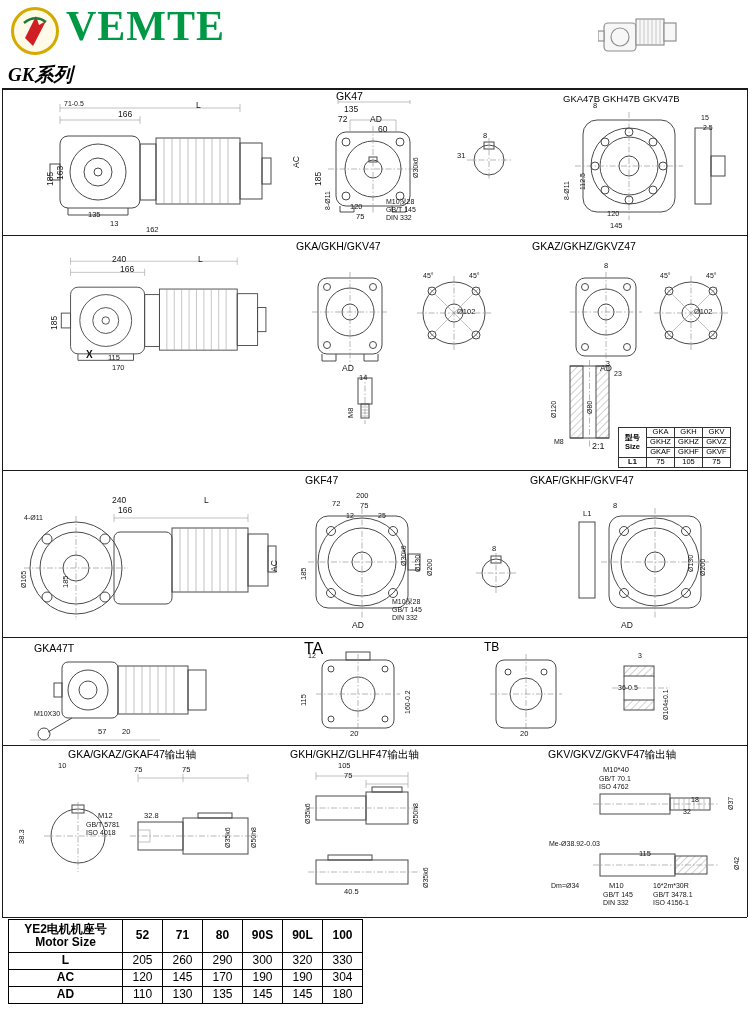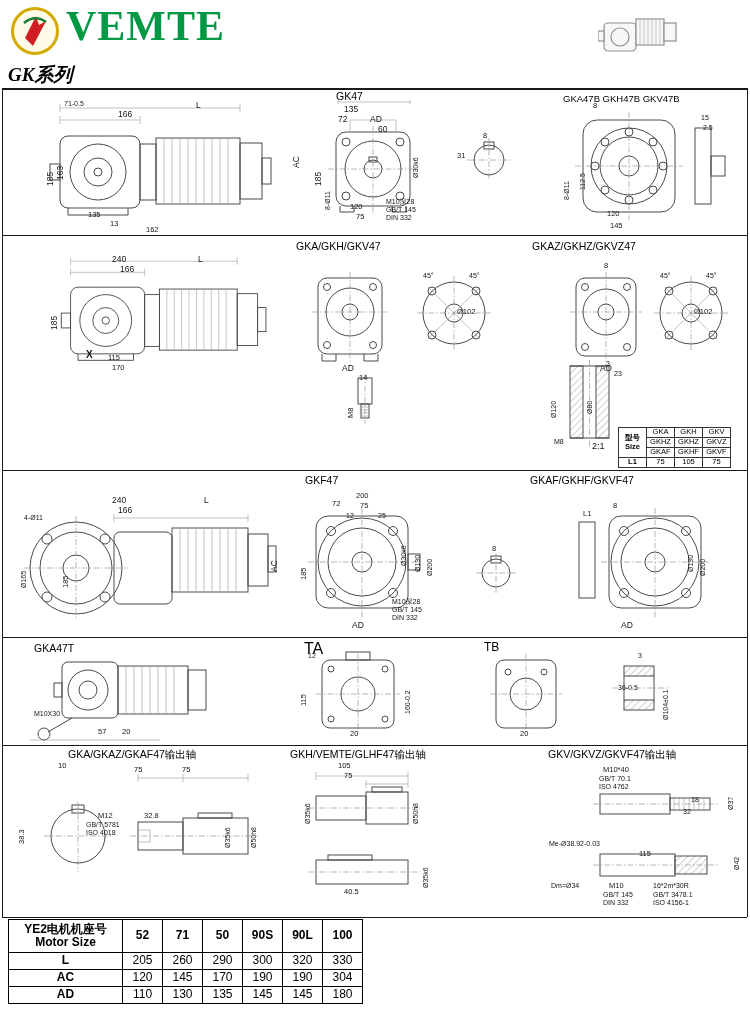--- a/index.html
+++ b/index.html
@@ -84,21 +84,21 @@
   <div class="ptitle" style="left:336px;top:90px">GK47</div>
   <div class="ptitle" style="left:563px;top:93px;font-size:9.5px">GKA47B GKH47B GKV47B</div>
   <div class="ptitle" style="left:296px;top:240px">GKA/GKH/GKV47</div>
   <div class="ptitle" style="left:532px;top:240px">GKAZ/GKHZ/GKVZ47</div>
   <div class="ptitle" style="left:305px;top:474px">GKF47</div>
   <div class="ptitle" style="left:530px;top:474px">GKAF/GKHF/GKVF47</div>
   <div class="ptitle" style="left:34px;top:642px">GKA47T</div>
   <div class="ptitle" style="left:304px;top:640px;font-size:16px">TA</div>
   <div class="ptitle" style="left:484px;top:640px;font-size:12px">TB</div>
   <div class="ptitle" style="left:68px;top:748px">GKA/GKAZ/GKAF47输出轴</div>
-  <div class="ptitle" style="left:290px;top:748px">GKH/VEMTE/GLHF47输出轴</div>
+  <div class="ptitle" style="left:290px;top:748px">GKH/GKHZ/GLHF47输出轴</div>
   <div class="ptitle" style="left:548px;top:748px">GKV/GKVZ/GKVF47输出轴</div>
 
   <div class="panel" style="left:48px;top:98px;width:255px;height:135px">
     <svg viewBox="0 0 255 135">
       <path class="d" d="M12 10h180M12 6v8M192 6v8M12 22h80M12 18v8M92 18v8"></path>
       <rect class="s" x="12" y="38" width="80" height="72" rx="8"></rect>
       <circle class="s" cx="50" cy="74" r="28"></circle>
         <circle class="s" cx="50" cy="74" r="14"></circle>
         <circle class="s" cx="50" cy="74" r="4"></circle>
       <rect class="s" x="2" y="66" width="10" height="16"></rect>
@@ -543,21 +543,21 @@
 
   <table class="motor" style="left:8px;top:919px">
     <tbody>
       <tr class="hrow">
         <td class="lbl">
           <div>YE2电机机座号</div>
           <div>Motor Size</div>
         </td>
         <td>52</td>
         <td>71</td>
-        <td>50</td>
+        <td>80</td>
         <td>90S</td>
         <td>90L</td>
         <td>100</td>
       </tr>
       <tr>
         <td class="lbl">L</td>
         <td>205</td>
         <td>260</td>
         <td>290</td>
         <td>300</td>

